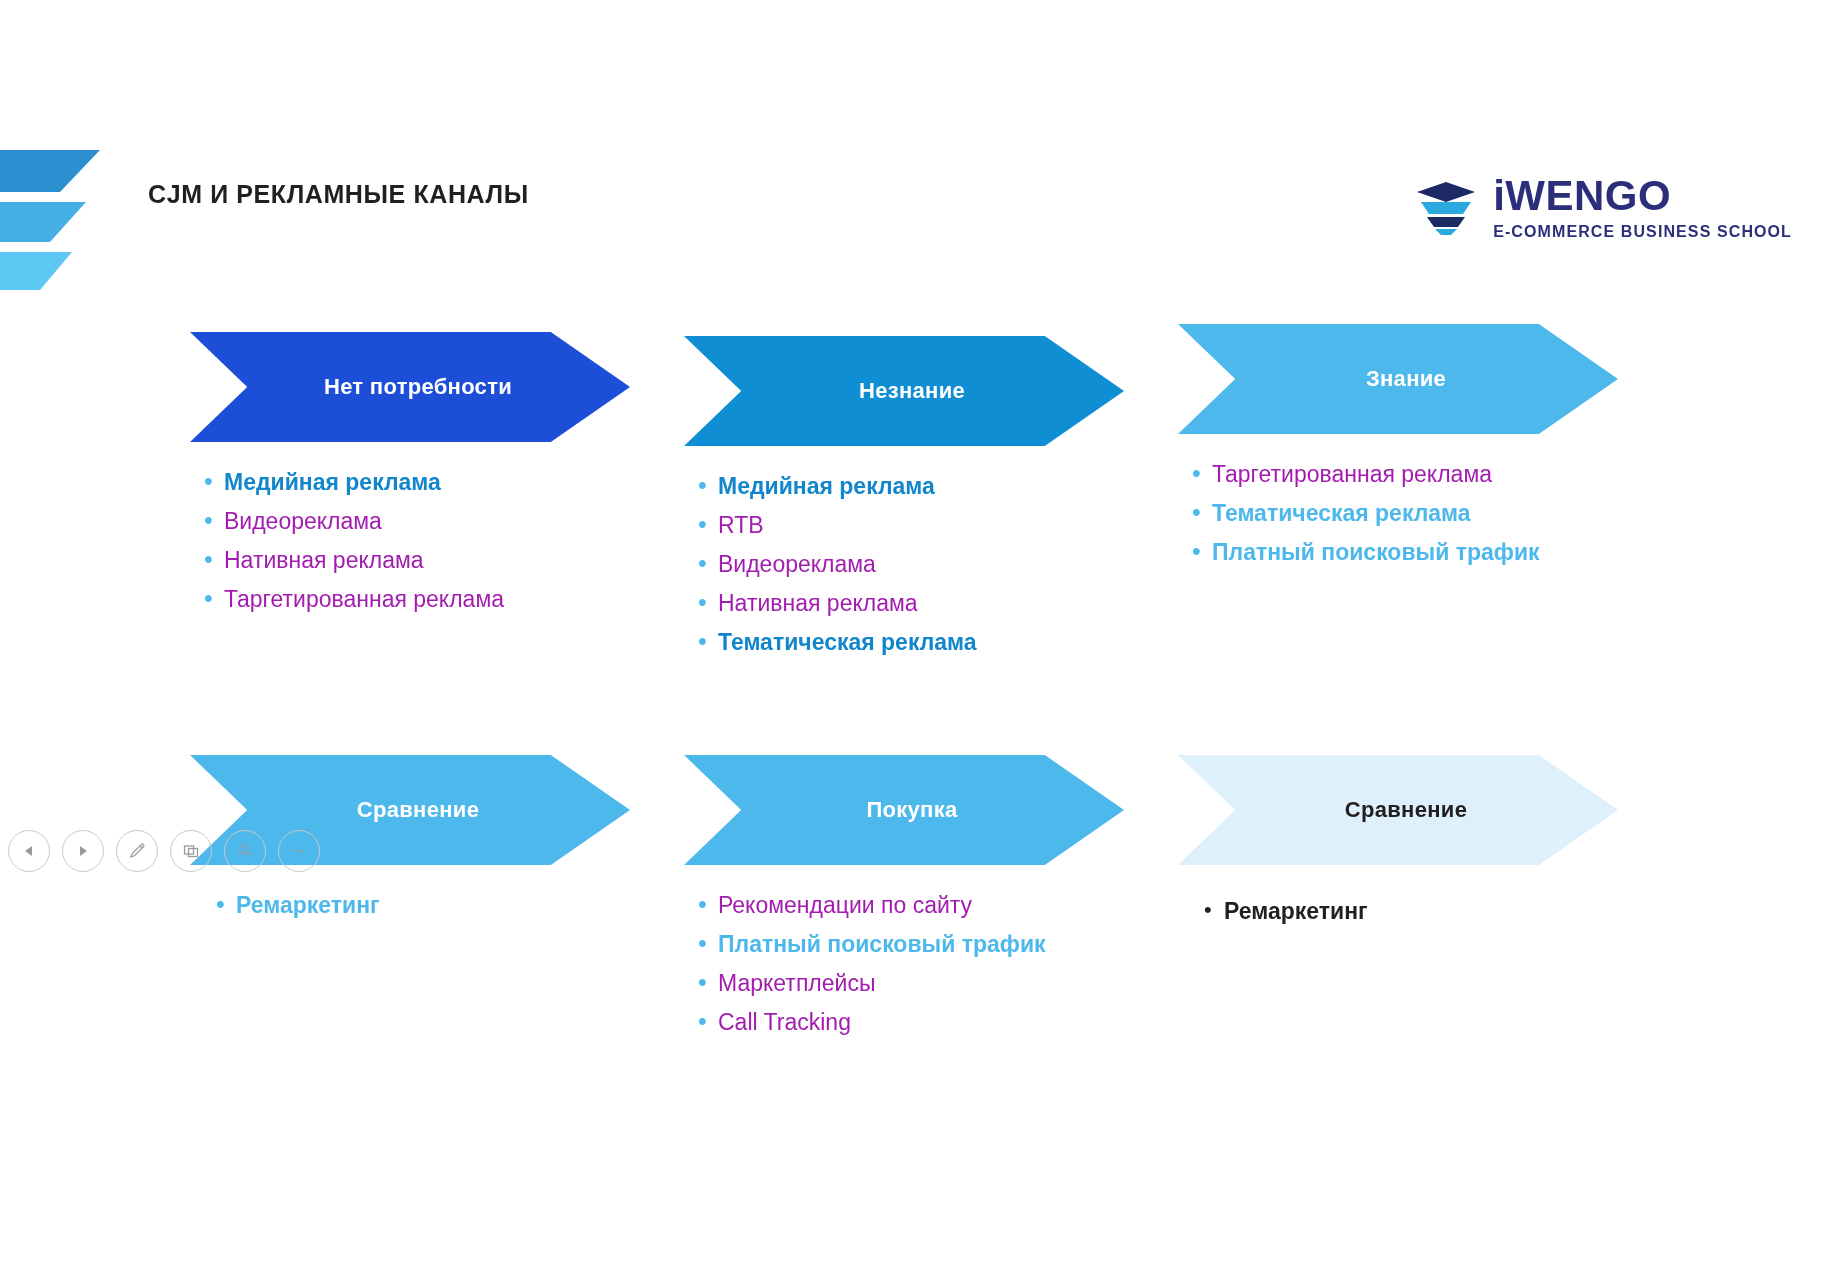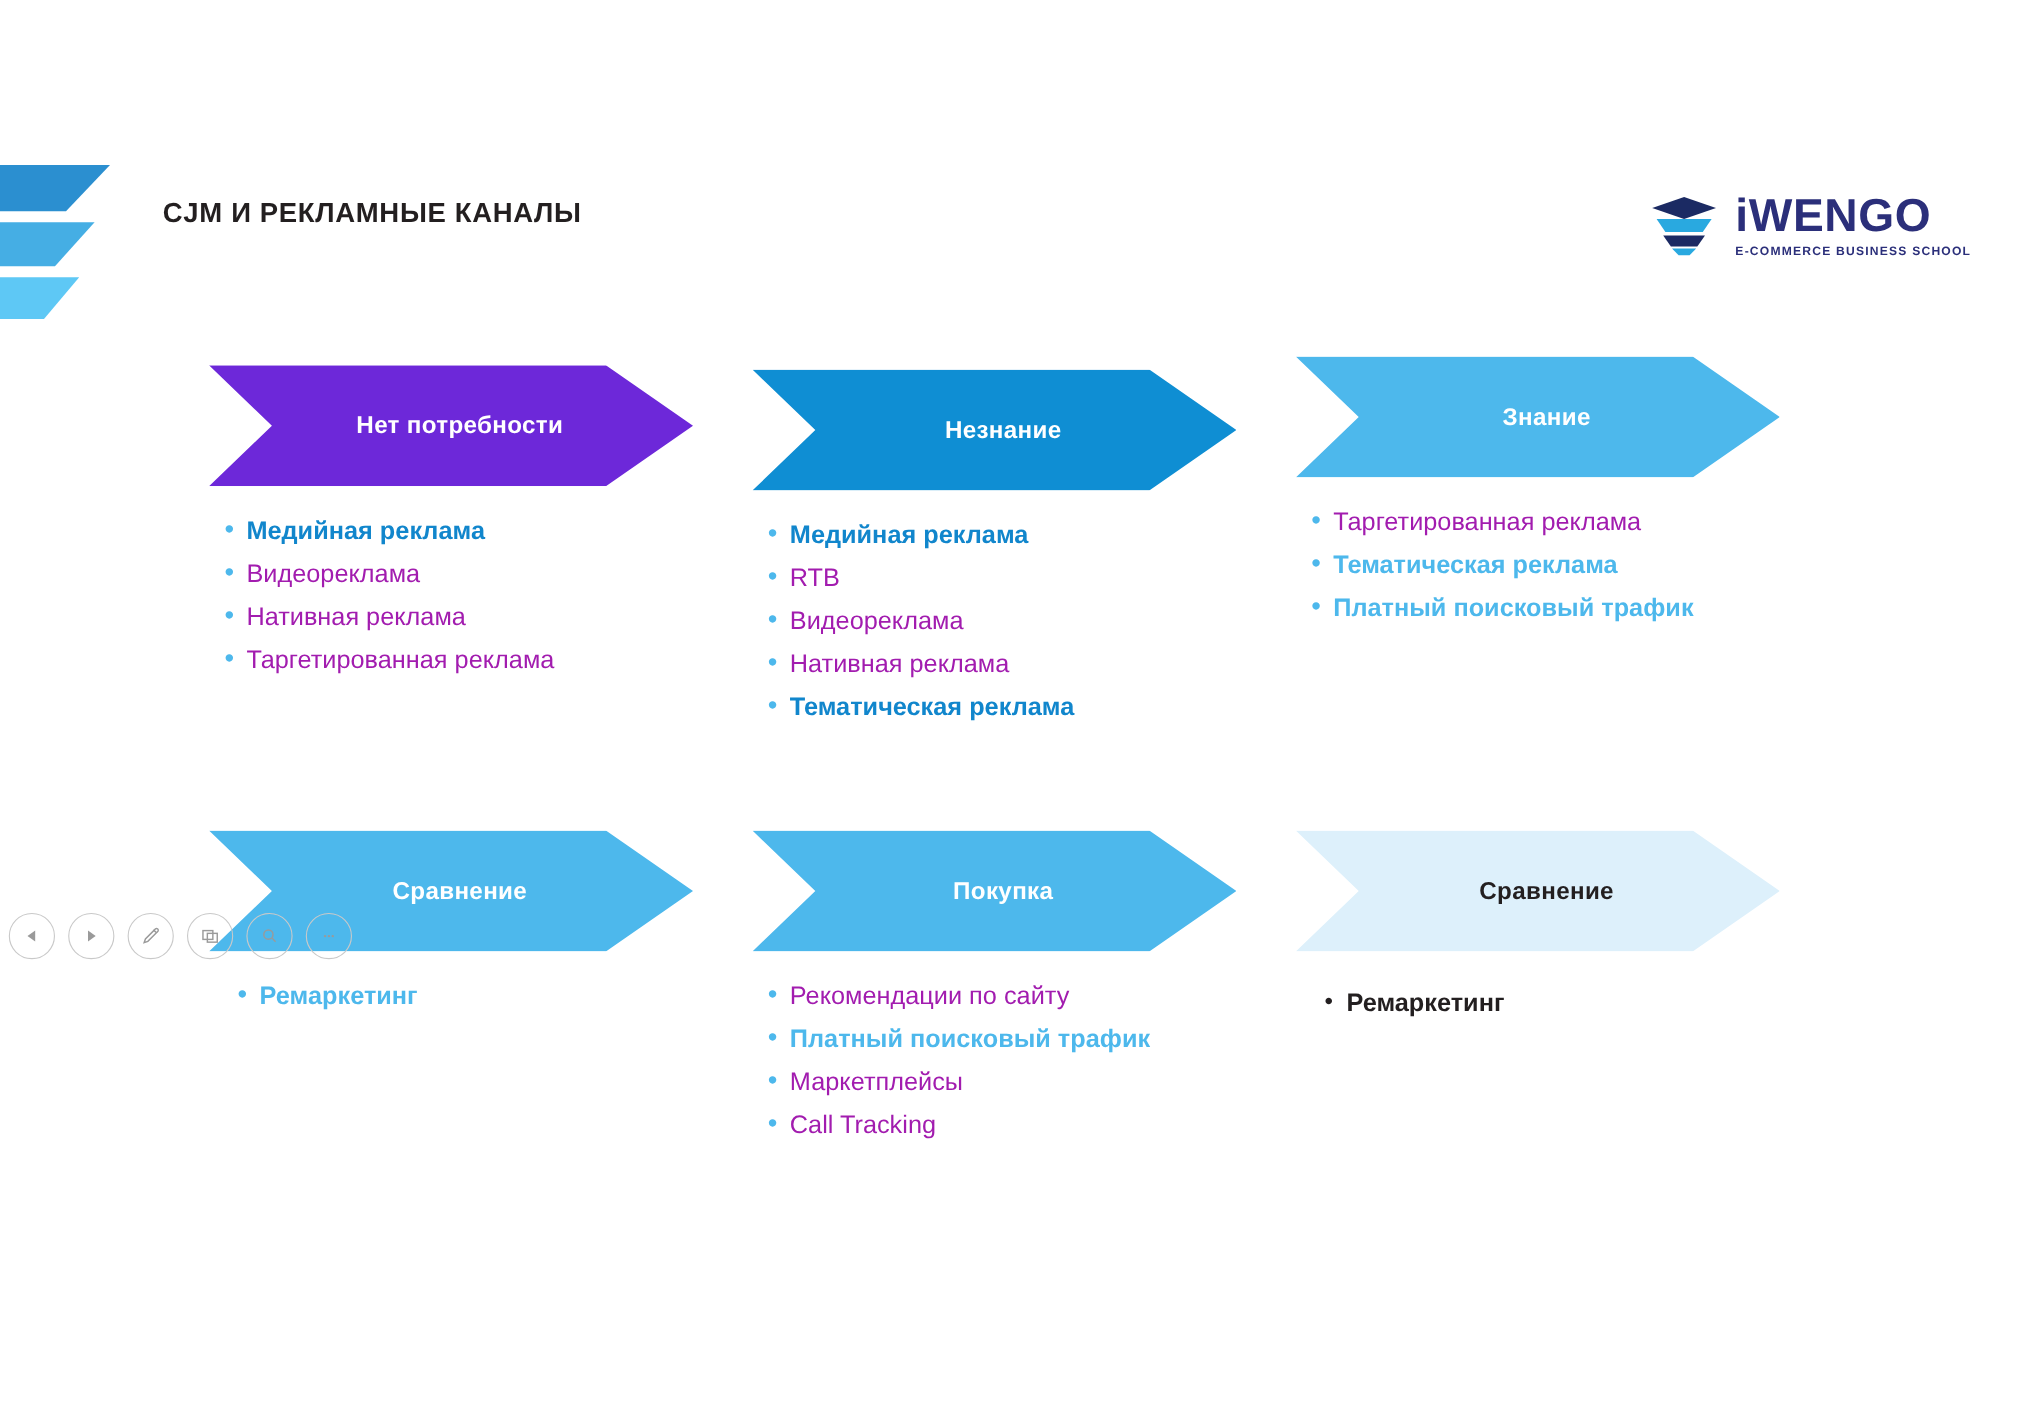--- a/index.html
+++ b/index.html
@@ -67,21 +67,21 @@
     line-height: 1;
   }
   .logo-word {
     font-size: 42px;
     font-weight: bold;
     color: #2b2f7a;
     letter-spacing: 0.5px;
   }
   .logo-word .i-letter { color: #2b2f7a; }
   .logo-sub {
-    font-size: 11px;
+    font-size: 16px;
     font-weight: bold;
     color: #2b2f7a;
     letter-spacing: 1.1px;
     margin-top: 7px;
   }
 
   
   .stage {
     position: absolute;
   }
@@ -194,21 +194,21 @@
     </div>
     <div class="logo-text-wrap">
       <div class="logo-word">
         <span class="i-letter">i</span><span>WENGO</span>
       </div>
       <div class="logo-sub">E-COMMERCE BUSINESS SCHOOL</div>
     </div>
   </div>
 
   <div class="stage" style="left:190px; top:332px;">
-    <div class="chevron" style="background:#6d28d9;">
+    <div class="chevron" style="background:#1d4ed8;">
       <div class="chevron-label">Нет потребности</div>
     </div>
     <div class="items">
       <div class="item">
         <span class="bullet">•</span>
         <span class="item-text bold-blue">Медийная реклама</span>
       </div>
       <div class="item">
         <span class="bullet">•</span>
         <span class="item-text">Видеореклама</span>

